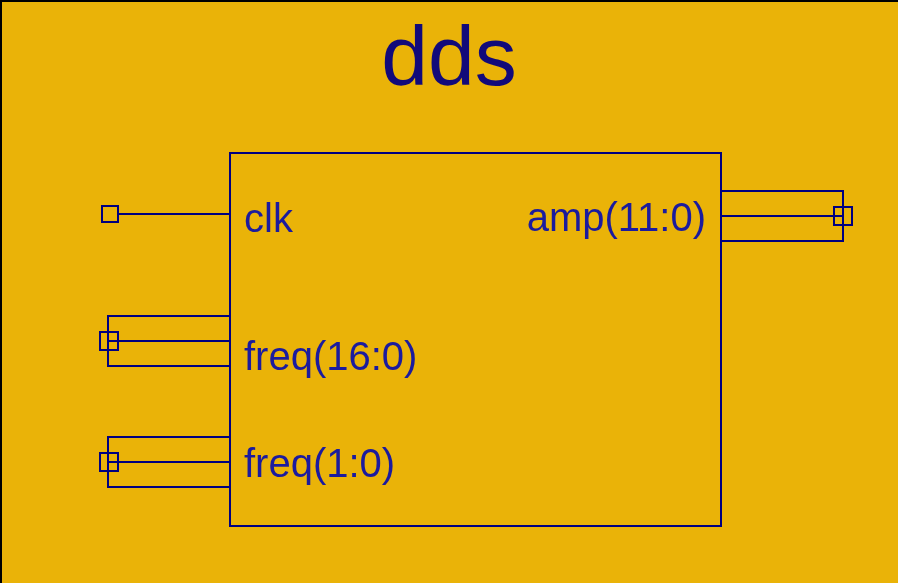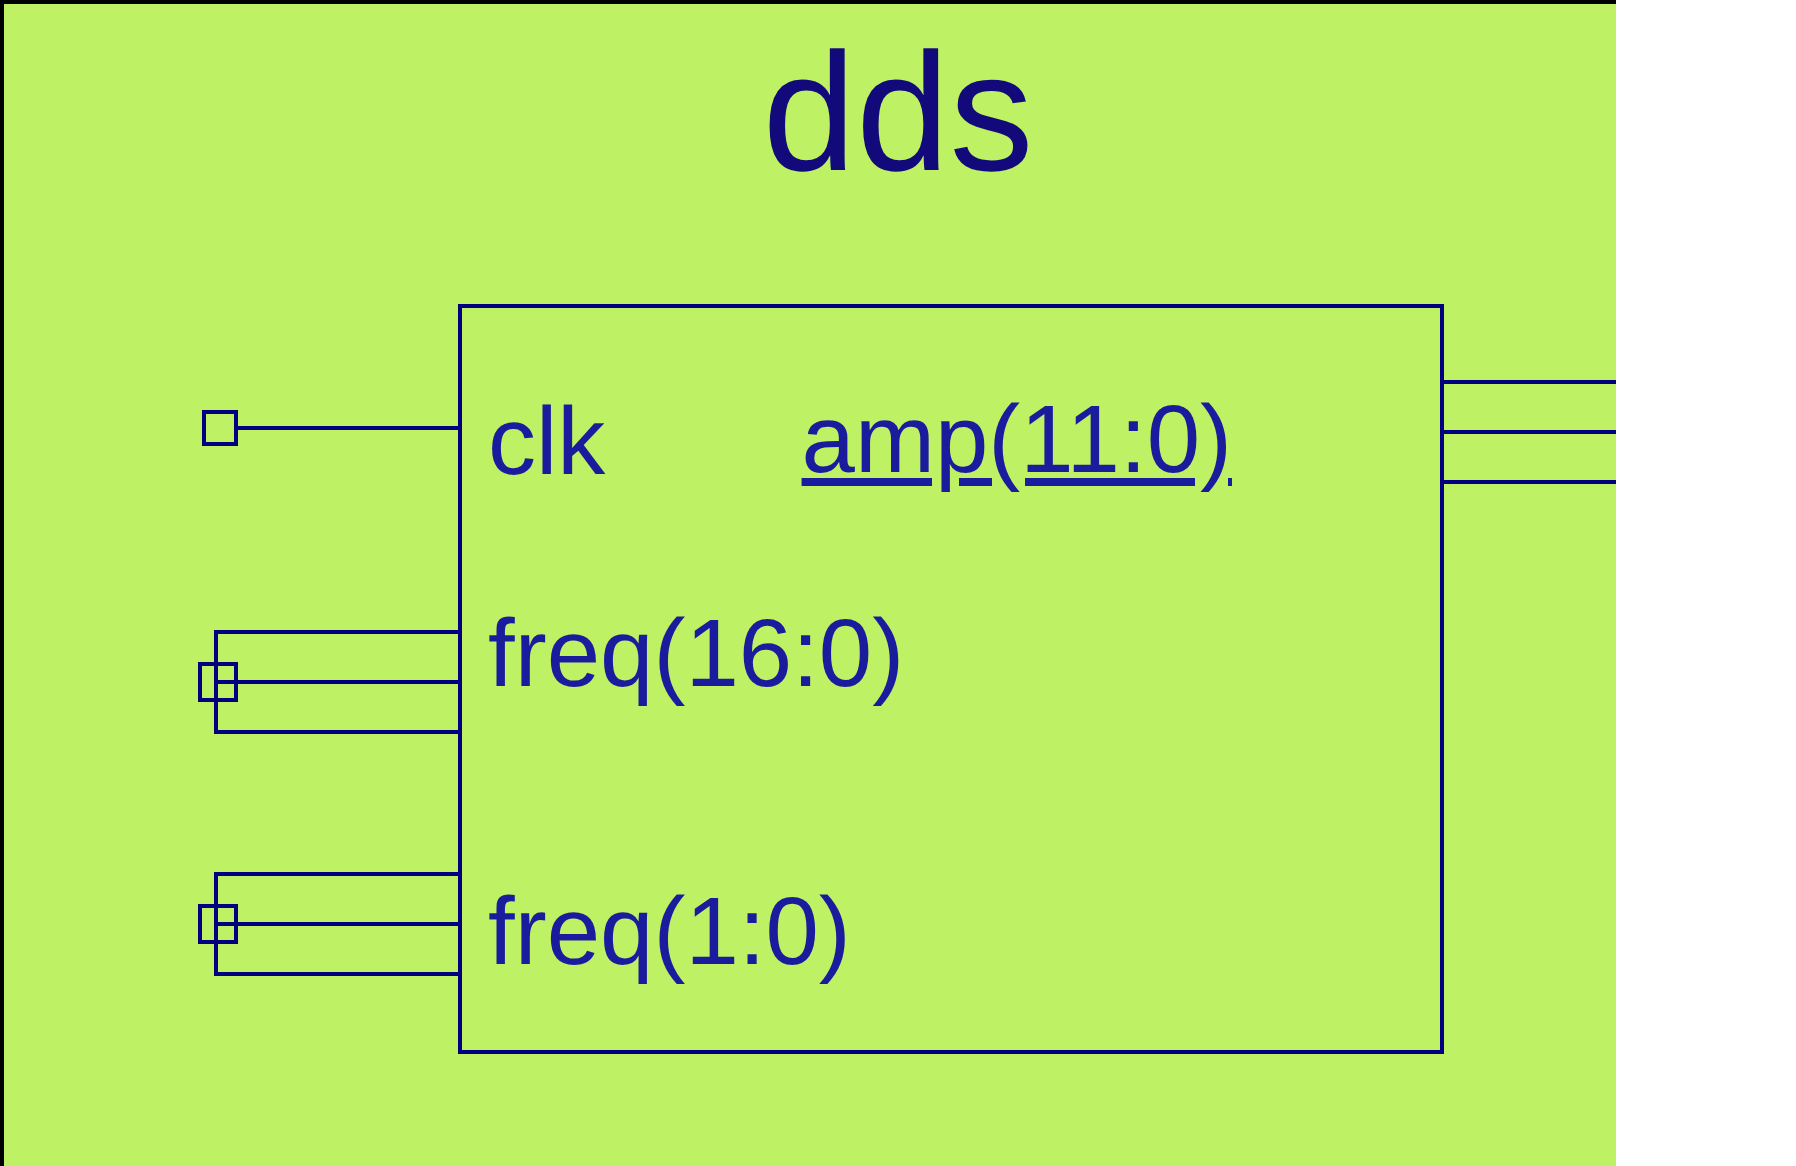--- a/index.html
+++ b/index.html
@@ -3,23 +3,23 @@
 <meta charset="utf-8">
 <title>dds schematic symbol</title>
 <style>
   html, body {
     margin: 0;
     padding: 0;
     background: #ffffff;
   }
   #canvas {
     position: relative;
-    width: 808px;
+    width: 898px;
     height: 583px;
-    background: #bef264;
+    background: #eab308;
     overflow: hidden;
     font-family: "Liberation Sans", sans-serif;
   }
   
   #page-frame-top {
     position: absolute;
     left: 0; top: 0;
     width: 898px; height: 2px;
     background: #000000;
   }
@@ -40,28 +40,28 @@
     width: 898px;
     text-align: center;
     font-size: 84px;
     line-height: 1;
     color: #120a7a;
     font-family: "Liberation Sans", sans-serif;
     letter-spacing: 0px;
   }
   .port-label {
     position: absolute;
-    font-size: 48px;
+    font-size: 40px;
     line-height: 1;
     color: #1b1b9e;
     white-space: nowrap;
     font-family: "Liberation Sans", sans-serif;
   }
   .port-label.in  { text-align: left; }
-  .port-label.out { text-align: center; text-decoration: underline; }
+  .port-label.out { text-align: center; }
 </style>
 </head>
 <body>
 
 <div id="canvas">
 
   <div id="page-frame-top"></div>
   <div id="page-frame-left"></div>
 
   <div class="sym-title">dds</div>
@@ -84,19 +84,19 @@
 
       <rect x="721" y="191" width="122" height="50"></rect>
       <line x1="721" y1="216" x2="843" y2="216"></line>
       <rect x="834" y="207" width="18" height="18"></rect>
 
     </g>
   </svg>
 
   <div class="port-label in" style="left:244px; top:198px;">clk</div>
 
-  <div class="port-label in" style="left:244px; top:304px;">freq(16:0)</div>
+  <div class="port-label in" style="left:244px; top:336px;">freq(16:0)</div>
 
   <div class="port-label in" style="left:244px; top:443px;">freq(1:0)</div>
 
   <div class="port-label out" style="right:192px; top:197px;">amp(11:0)</div>
 
 </div>
 
 </body></html>

